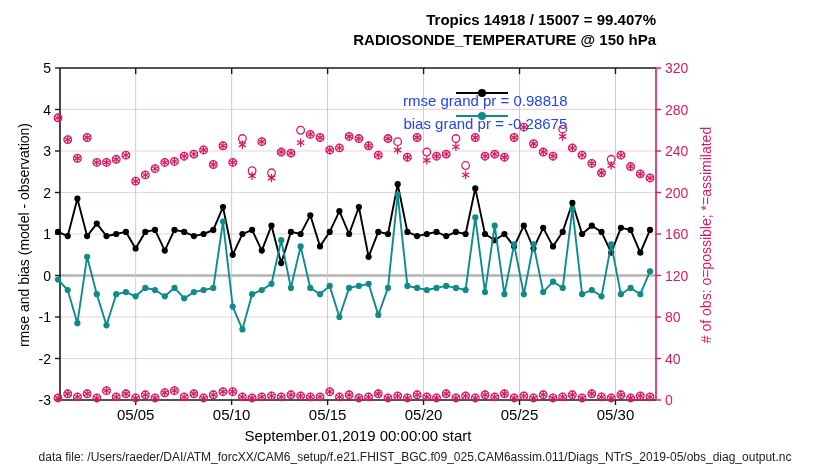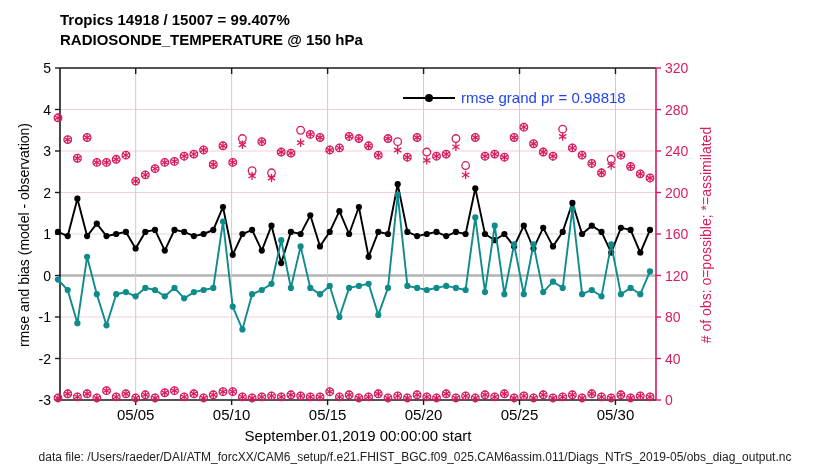--- a/index.html
+++ b/index.html
@@ -1,27 +1,27 @@
 <!DOCTYPE html>
 <html><head>
 <meta charset="utf-8">
 <style>
   html,body{margin:0;padding:0;background:#ffffff;width:830px;height:470px;overflow:hidden;
     font-family:"Liberation Sans","DejaVu Sans",sans-serif;}
   #page{position:relative;width:830px;height:470px;background:#fff;}
-  .title-block{position:absolute;left:60px;width:596px;top:10px;text-align:left;color:#000;}
+  .title-block{position:absolute;left:60px;width:596px;top:10px;text-align:right;color:#000;}
   .title-line{font-weight:bold;font-size:15px;line-height:20px;white-space:nowrap;}
   .ylabel-left{position:absolute;left:-126px;top:227px;width:300px;text-align:center;
     transform:rotate(-90deg);font-size:14px;color:#000;white-space:nowrap;}
   .ylabel-right{position:absolute;left:556px;top:227px;width:300px;text-align:center;
     transform:rotate(-90deg);font-size:14px;color:#d81b60;white-space:nowrap;}
   .xlabel{position:absolute;left:60px;width:596px;top:427px;text-align:center;font-size:15px;color:#000;}
   .footer{position:absolute;left:0;width:830px;top:450px;text-align:center;font-size:12px;color:#222;}
   .legend{position:absolute;left:403px;top:86px;}
-  .legend-row{display:flex;align-items:center;height:23px;}
+  .legend-row{display:flex;align-items:center;height:23px;flex-direction:column;}
   .legend-swatch{position:relative;width:52px;height:14px;margin-right:6px;}
   .legend-swatch .lline{position:absolute;left:0;right:0;top:6px;height:2px;}
   .legend-swatch .ldot{position:absolute;left:22px;top:3px;width:8px;height:8px;border-radius:50%;}
   .legend-text{font-size:15px;white-space:nowrap;}
   svg text{font-family:"Liberation Sans","DejaVu Sans",sans-serif;}
 </style>
 </head>
 <body>
 
 <div id="page">
@@ -744,14 +744,21 @@
   <div class="footer">data file: /Users/raeder/DAI/ATM_forcXX/CAM6_setup/f.e21.FHIST_BGC.f09_025.CAM6assim.011/Diags_NTrS_2019-05/obs_diag_output.nc</div>
 
   <div class="legend">
     <div class="legend-row">
       <span class="legend-swatch">
         <span class="lline" id="sw-rmse-line" style="background: rgb(0, 0, 0);"></span>
           <span class="ldot" id="sw-rmse-dot" style="background: rgb(0, 0, 0);"></span>
       </span>
       <span class="legend-text" id="lg-rmse" style="color: rgb(34, 68, 238);">rmse grand pr = 0.98818</span>
     </div>
+    <div class="legend-row">
+      <span class="legend-swatch">
+        <span class="lline" id="sw-bias-line" style="background: rgb(15, 139, 139);"></span>
+          <span class="ldot" id="sw-bias-dot" style="background: rgb(15, 139, 139);"></span>
+      </span>
+      <span class="legend-text" id="lg-bias" style="color: rgb(34, 68, 238);">bias grand pr = -0.28675</span>
+    </div>
   </div>
 </div>
 
 </body></html>

